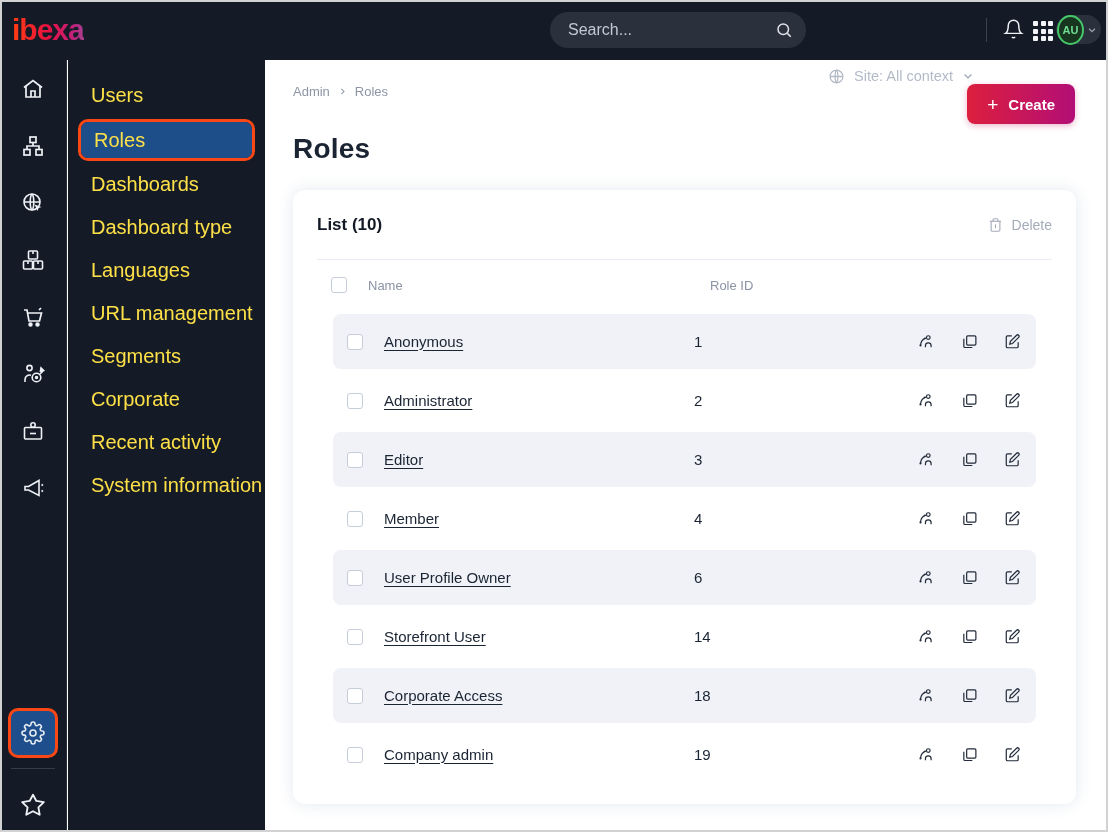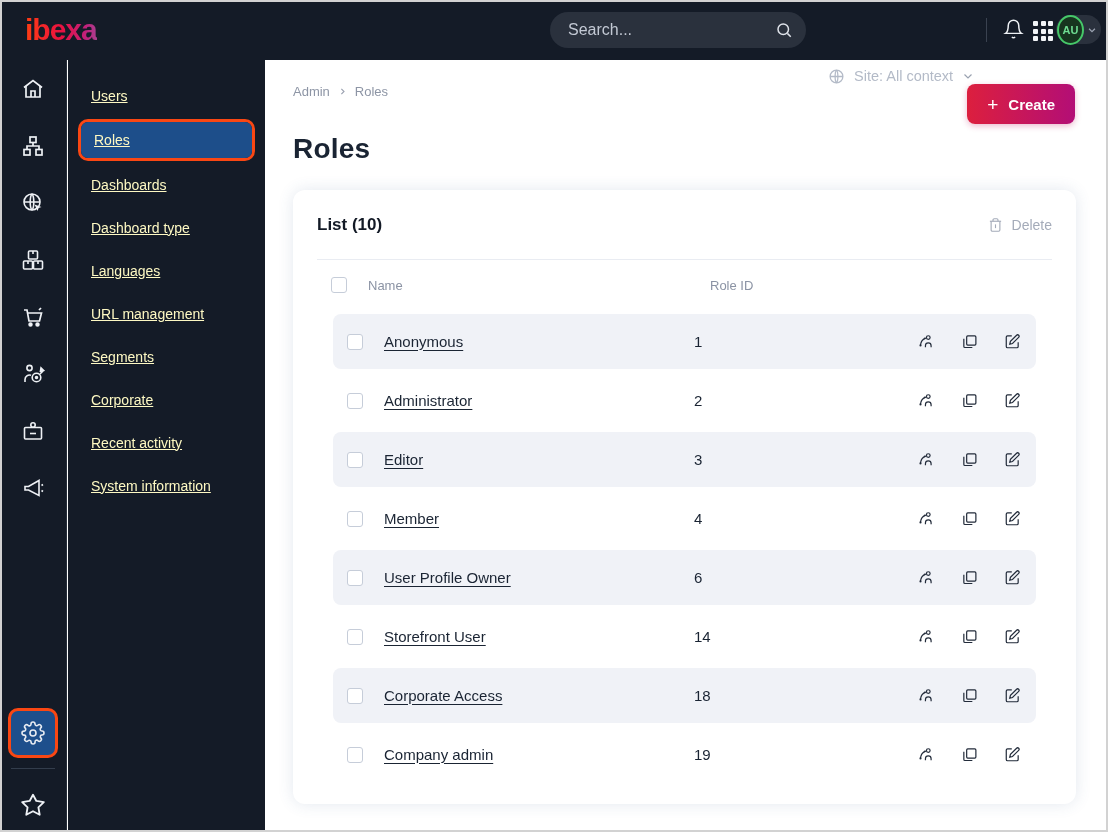--- a/index.html
+++ b/index.html
@@ -3,21 +3,21 @@
 <meta charset="utf-8">
 <style>
   * { margin:0; padding:0; box-sizing:border-box; }
   html,body { width:1108px; height:832px; }
   body { font-family:"Liberation Sans","DejaVu Sans",sans-serif; background:#fff; }
   #screen { position:relative; width:1108px; height:832px; overflow:hidden; background:#fff; }
   #screen::after { content:""; position:absolute; inset:0; border:2px solid #d2d2d2; pointer-events:none; z-index:99; }
 
   
   .topbar { position:absolute; left:0; top:0; width:1108px; height:60px; background:#141b27; display:flex; align-items:center; z-index:5; }
-  .logo { margin-left:25px; font-size:30px; font-weight:800; letter-spacing:-1px;
+  .logo { margin-left:12px; font-size:30px; font-weight:800; letter-spacing:-1px;
           background:linear-gradient(90deg,#ff3d12 0%,#ea1140 50%,#c0217c 85%,#a8408f 100%);
           -webkit-background-clip:text; background-clip:text; color:transparent; }
   .searchbox { position:absolute; left:550px; top:12px; width:256px; height:36px; background:#2a313d; border-radius:18px;
                display:flex; align-items:center; padding:0 14px 0 18px; }
   .searchbox input { flex:1; background:transparent; border:none; outline:none; color:#e3e7ee; font-size:16px; font-family:inherit; }
   .searchbox input::placeholder { color:#c3c9d4; }
   .sitectx { position:absolute; left:828px; top:0; height:60px; display:flex; align-items:center; gap:9px; color:#b3bac7; font-size:14.5px; cursor:pointer;margin-top:46px; }
   .tb-divider { position:absolute; left:986px; top:18px; width:1px; height:24px; background:#3a4250; }
   .tb-icon { position:absolute; top:18px; color:#e8ebf0; }
   .grid-icon { display:grid; grid-template-columns:repeat(3,5px); grid-gap:2.5px; }
@@ -32,21 +32,21 @@
   .rail { position:absolute; left:0; top:60px; width:67px; height:772px; background:#141b27; border-right:1px solid #272f3c;
           display:flex; flex-direction:column; align-items:center; z-index:4; }
   .rail-item { width:67px; height:57px; display:flex; align-items:center; justify-content:center; color:#eef1f5; cursor:pointer; }
   .rail-bottom { margin-top:auto; display:flex; flex-direction:column; align-items:center; width:100%; }
   .rail-gear-wrap { width:50px; height:50px; border:3px solid #fa4713; border-radius:10px; display:flex; align-items:center; justify-content:center; background:#1e4f8c; cursor:pointer; }
   .rail-sep { width:44px; height:1px; background:#333d4c; margin:10px 0 8px; }
   .rail-star { height:55px; display:flex; align-items:center; justify-content:center; color:#eef1f5; cursor:pointer; }
 
   
   .sidemenu { position:absolute; left:68px; top:60px; width:197px; height:772px; background:#141b27; padding-top:14px; z-index:4; }
-  .menu-item { height:43px; display:flex; align-items:center; padding-left:23px; color:#fef9c3; font-size:14px; cursor:pointer;text-decoration:underline; }
+  .menu-item { height:43px; display:flex; align-items:center; padding-left:23px; color:#fde047; font-size:20px; cursor:pointer; }
   .menu-item-selected-wrap { margin:2px 10px; border:3px solid #fa4713; border-radius:10px; }
   .menu-item-selected-wrap .menu-item { height:36px; background:#1d4e8a; border-radius:7px; padding-left:13px; }
 
   
   .main { position:absolute; left:265px; top:60px; width:843px; height:772px; background:#fff; }
   .main-head { position:relative; padding:24px 32px 0 28px; }
   .breadcrumb { font-size:13px; color:#8d95a5; display:flex; gap:8px; align-items:center; }
   .breadcrumb .bc-link { cursor:pointer; }
   .bc-sep { font-size:11px; color:#9aa1b0; }
   .create-btn { position:absolute; right:33px; top:24px; height:40px; padding:0 20px; border:none; border-radius:8px;

